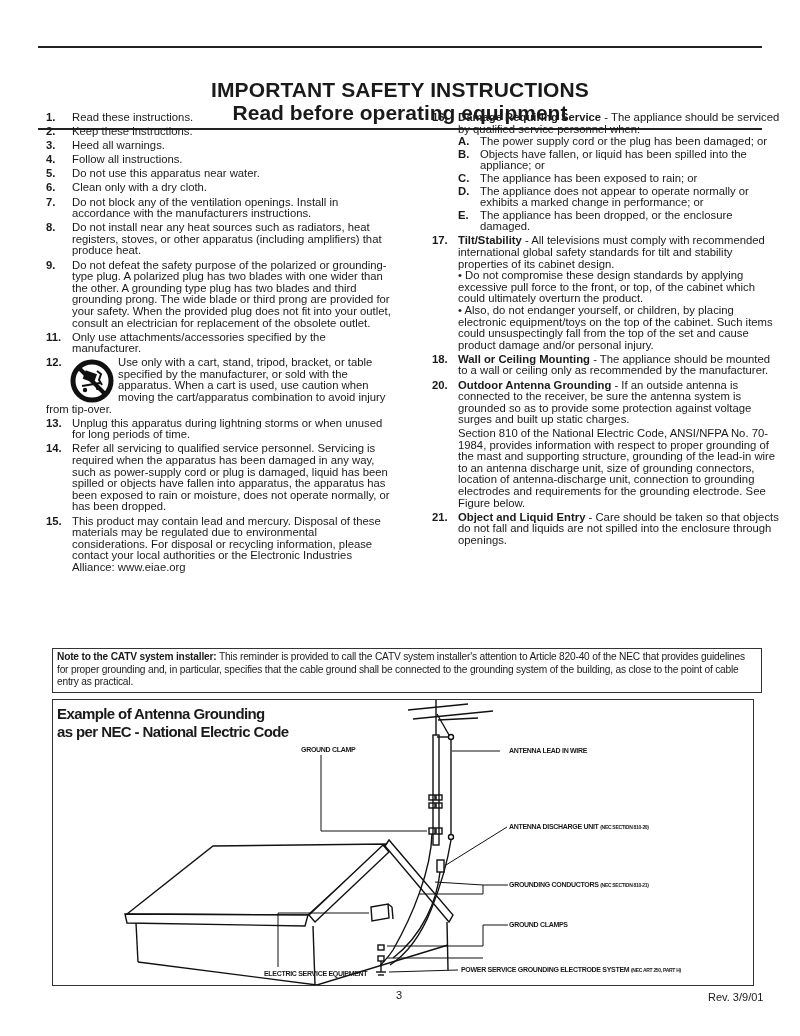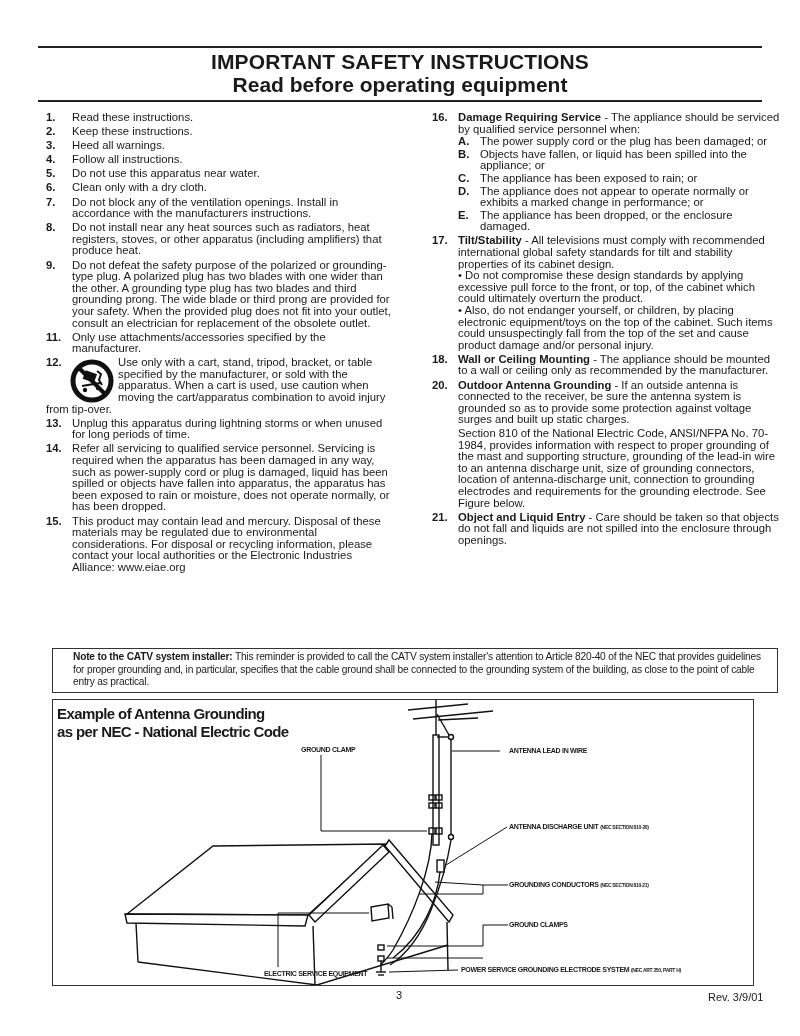--- a/index.html
+++ b/index.html
@@ -1,33 +1,33 @@
 <!DOCTYPE html>
 <html><head>
 <meta charset="utf-8">
 <style>
   html, body { margin: 0; padding: 0; background: #ffffff; }
   body { width: 800px; height: 1036px; position: relative; font-family: "Liberation Sans", sans-serif; color: #1a1a1a; overflow: hidden; }
   .header { position: absolute; left: 38px; top: 46px; width: 724px; border-top: 2px solid #222; border-bottom: 2px solid #222; text-align: center; padding: 2px 0 3px 0; }
-  .header .t1 { font-weight: bold; font-size: 21px; line-height: 23px; letter-spacing: 0.1px; }
+  .header .t1 { font-weight: bold; font-size: 21px; line-height: 23px; letter-spacing: 0.1px; margin-top: 28px; }
   .header .t2 { font-weight: bold; font-size: 21px; line-height: 24px; }
   .col { position: absolute; top: 112px; font-size: 11.3px; line-height: 11.6px; }
   .col.left { left: 46px; width: 350px; }
   .col.right { left: 412px; width: 350px; margin-left: 20px; }
   .item { position: relative; padding-left: 26px; margin-bottom: 2.5px; }
   .item .num { position: absolute; left: 0; top: 0; font-weight: bold; }
   .item .lead { font-weight: bold; }
   .sub { position: relative; padding-left: 22px; margin-top: 1px; }
   .sub .let { position: absolute; left: 0; font-weight: bold; }
   .para { margin-top: 2px; }
   .i12 { position: relative; padding-left: 0; margin-bottom: 2.5px; }
   .i12 .num { position: absolute; left: 0; top: 0; font-weight: bold; }
   .i12 .cartbox { float: left; width: 44px; height: 44px; margin-left: 24px; margin-right: 4px; margin-top: 2px; }
   .i12 .txt { display: block; }
-  .note { position: absolute; left: 52px; top: 648px; width: 700px; border: 1.5px solid #333; padding: 2px 4px 3px 20px; font-size: 10.2px; line-height: 12.6px; letter-spacing: -0.2px; }
+  .note { position: absolute; left: 52px; top: 648px; width: 700px; border: 1.5px solid #333; padding: 2px 4px 3px 4px; font-size: 10.2px; line-height: 12.6px; letter-spacing: -0.2px; }
   .note b { font-weight: bold; }
   .figure { position: absolute; left: 52px; top: 699px; width: 700px; height: 285px; border: 1.5px solid #333; }
   .fig-title { position: absolute; left: 4px; top: 5px; font-weight: bold; font-size: 15px; line-height: 18px; letter-spacing: -0.6px; }
   .lbl { position: absolute; font-weight: bold; font-size: 7px; letter-spacing: -0.3px; white-space: nowrap; }
   .lbl small { font-size: 5px; }
   .footer-page { position: absolute; left: 396px; top: 989px; font-size: 11px; }
   .footer-rev { position: absolute; left: 708px; top: 991px; font-size: 11px; }
   svg.drawing { position: absolute; left: 0; top: 0; }
 </style>
 </head>

